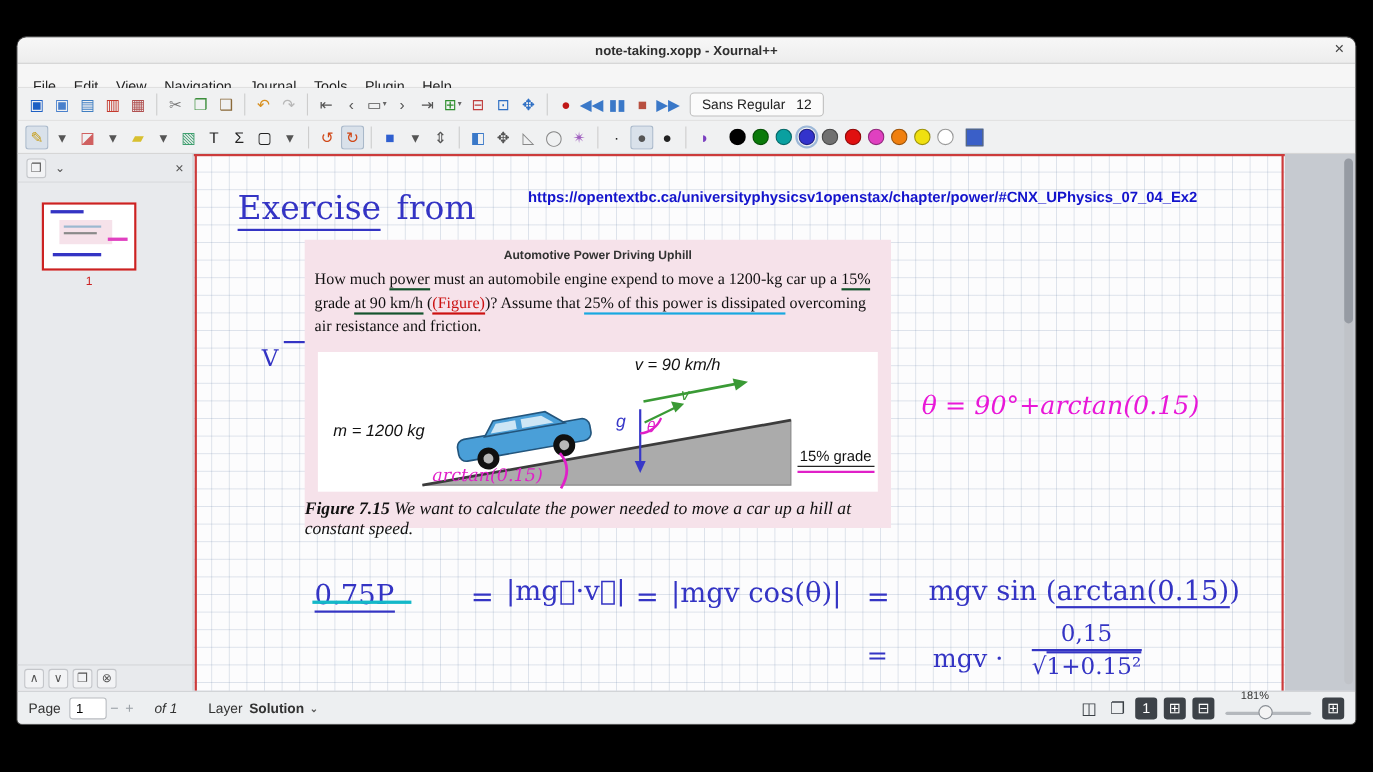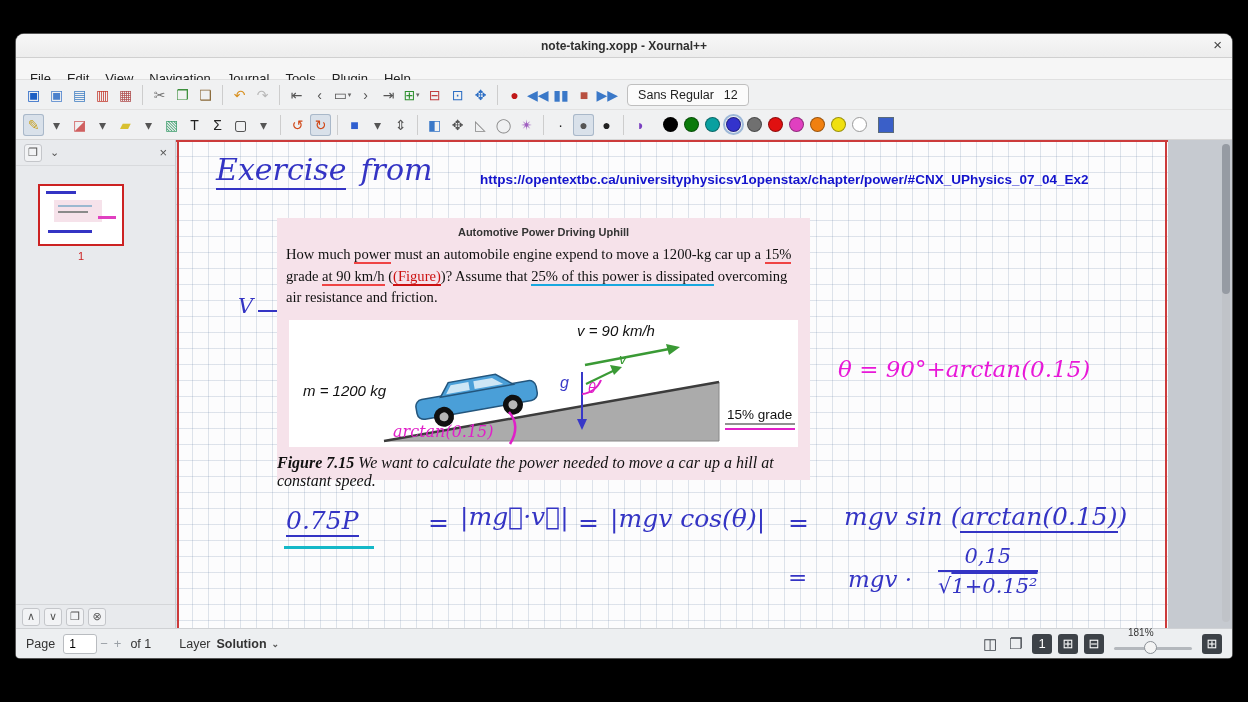--- a/index.html
+++ b/index.html
@@ -67,36 +67,36 @@
             linear-gradient(to bottom, rgba(110,135,170,.22) 1px, transparent 1px);
           background-size:16px 16px; }
   .margin-line-v { position:absolute; top:0; width:2px; height:100%; background:#cc3b3b; }
   .margin-line-h { position:absolute; left:0; top:0; width:100%; height:2px; background:#cc3b3b; }
   .v-scrollbar { position:absolute; right:2px; top:4px; width:8px; height:478px;
                  background:#c0c3c8; border-radius:4px; }
   .v-thumb { position:absolute; left:0; top:0; width:8px; height:150px; background:#969ba3;
              border-radius:4px; }
 
   
-  .hw { font-family:"DejaVu Serif", serif; font-style:italic; color:#3434c4; }
+  .hw { font-family:"DejaVu Serif", serif; color:#3434c4;margin-top:20px; }
   .heading { position:absolute; left:40px; top:12px; font-size:30px; }
   .heading .w1 { border-bottom:2px solid #3434c4; padding-bottom:1px; margin-right:14px; }
   .url { position:absolute; font-size:13.5px; font-weight:bold; color:#1313cc; }
   .url1 { left:268px; top:32px;margin-left:36px; }
   .url2 { left:648px; top:64px; }
 
   .ann { position:absolute; font-size:19px; }
   .ann-arrow { position:absolute; font-size:18px; color:#3434c4; }
 
   .panel { position:absolute; left:101px; top:78px; width:533px; height:262px;
            background:#f6e2ea; }
   .p-title { text-align:center; padding-top:8px; font-size:11px; font-weight:bold; color:#333; }
   .p-body { font-family:"Liberation Serif", serif; font-size:14.6px; line-height:1.48;
             color:#101010; margin:6px 9px 0 9px; }
-  .u-blue { border-bottom:2px solid #ef4444; }
+  .u-blue { border-bottom:2px solid #14532d; }
   .u-cyan { border-bottom:2px solid #18a8e0; }
   .red-link { color:#cc1111; border-bottom:2px solid #cc1111; }
   .figbox { position:absolute; left:12px; top:102px; width:509px; height:127px; background:#fff; }
   .p-caption { position:absolute; left:0; top:236px; font-family:"Liberation Serif", serif;
                font-size:16px; font-style:italic; color:#111; }
   .p-caption b { font-weight:bold; }
 
   .theta-eq { position:absolute; left:662px; top:216px; font-size:23px; color:#e818d8;
               font-family:"DejaVu Serif", serif; font-style:italic; }
 
@@ -354,21 +354,21 @@
           <div class="v-thumb"></div>
         </div>
       </div>
     </div>
 
     <div class="statusbar">
       <span>Page</span>
       <input class="page-input" style="margin-left: 8px;" value="1">
       <span class="spin">−</span>
       <span class="spin">+</span>
-      <span style="margin-left:6px;">of 1</span>
+      <span style="margin-left:16px;font-style:italic;">of 1</span>
       <span style="margin-left:28px;">Layer</span>
       <span class="layer-select">
         <span>Solution</span>
         <span class="layer-caret">⌄</span>
       </span>
       <span class="sb-right" id="sb-right">
         <span class="sq-btn sq-light">◫</span>
           <span class="sq-btn sq-light">❐</span>
           <span class="sq-btn sq-dark">1</span>
           <span class="sq-btn sq-dark">⊞</span>

